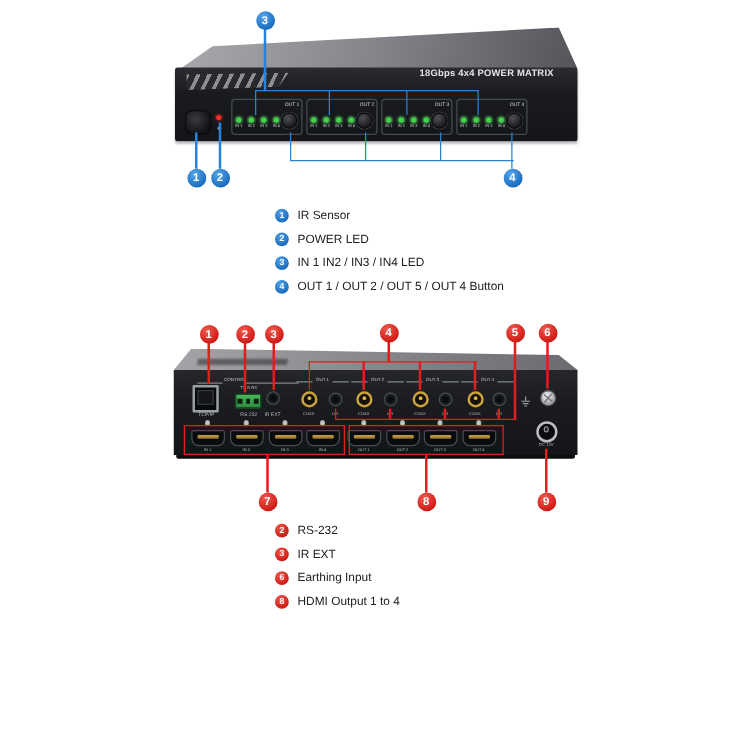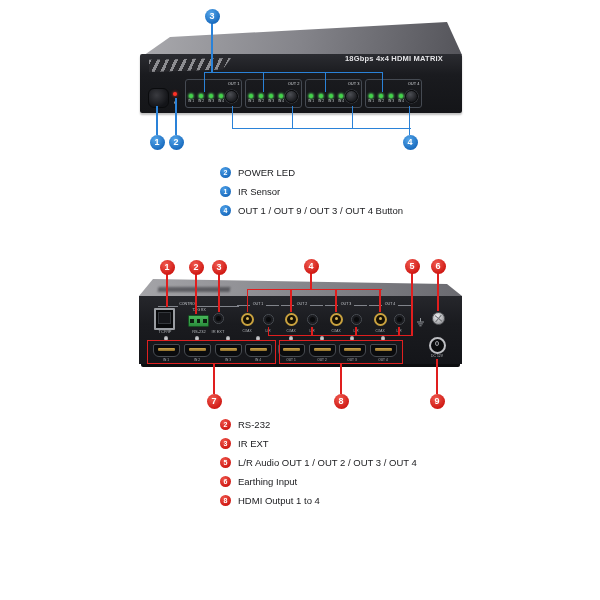--- a/index.html
+++ b/index.html
@@ -161,21 +161,21 @@
 </style>
 </head>
 <body>
 
 <div class="canvas">
 
   <div>
     <div class="f-top"></div>
     <div class="f-face"></div>
     <div class="f-vent"></div>
-    <div class="f-title">18Gbps 4x4 HDMI MATRIX</div>
+    <div class="f-title">18Gbps 4x4 POWER MATRIX</div>
     <div class="f-ir"></div>
     <i class="f-pwr"></i>
     <i class="f-pwr2"></i>
 
     <div class="f-grp g1">
       <span class="out">OUT 1</span>
       <i class="f-led l1"></i>
       <i class="f-led l2"></i>
       <i class="f-led l3"></i>
       <i class="f-led l4"></i>
@@ -236,30 +236,34 @@
     <i class="ln b fl4r3"></i>
     <i class="ln b fl4r4"></i>
 
     <div class="co blue fc1">1</div>
     <div class="co blue fc2">2</div>
     <div class="co blue fc3">3</div>
     <div class="co blue fc4">4</div>
 
     <div class="legend leg-front">
       <div class="leg-row">
+        <span class="lg-dot blue">1</span>
+        <span class="leg-text">IR Sensor</span>
+      </div>
+      <div class="leg-row">
         <span class="lg-dot blue">2</span>
         <span class="leg-text">POWER LED</span>
       </div>
       <div class="leg-row">
-        <span class="lg-dot blue">1</span>
-        <span class="leg-text">IR Sensor</span>
+        <span class="lg-dot blue">3</span>
+        <span class="leg-text">IN 1 IN2 / IN3 / IN4 LED</span>
       </div>
       <div class="leg-row">
         <span class="lg-dot blue">4</span>
-        <span class="leg-text">OUT 1 / OUT 9 / OUT 3 / OUT 4 Button</span>
+        <span class="leg-text">OUT 1 / OUT 2 / OUT 5 / OUT 4 Button</span>
       </div>
     </div>
   </div>
 
   <div>
     <div class="r-top"></div>
     <div class="r-smudge"></div>
     <div class="r-face"></div>
     <div class="r-bottom"></div>
 
@@ -381,24 +385,20 @@
     <div class="legend leg-rear">
       <div class="leg-row">
         <span class="lg-dot red">2</span>
         <span class="leg-text">RS-232</span>
       </div>
       <div class="leg-row">
         <span class="lg-dot red">3</span>
         <span class="leg-text">IR EXT</span>
       </div>
       <div class="leg-row">
-        <span class="lg-dot red">5</span>
-        <span class="leg-text">L/R Audio OUT 1 / OUT 2 / OUT 3 / OUT 4</span>
-      </div>
-      <div class="leg-row">
         <span class="lg-dot red">6</span>
         <span class="leg-text">Earthing Input</span>
       </div>
       <div class="leg-row">
         <span class="lg-dot red">8</span>
         <span class="leg-text">HDMI Output 1 to 4</span>
       </div>
     </div>
   </div>
 </div>

